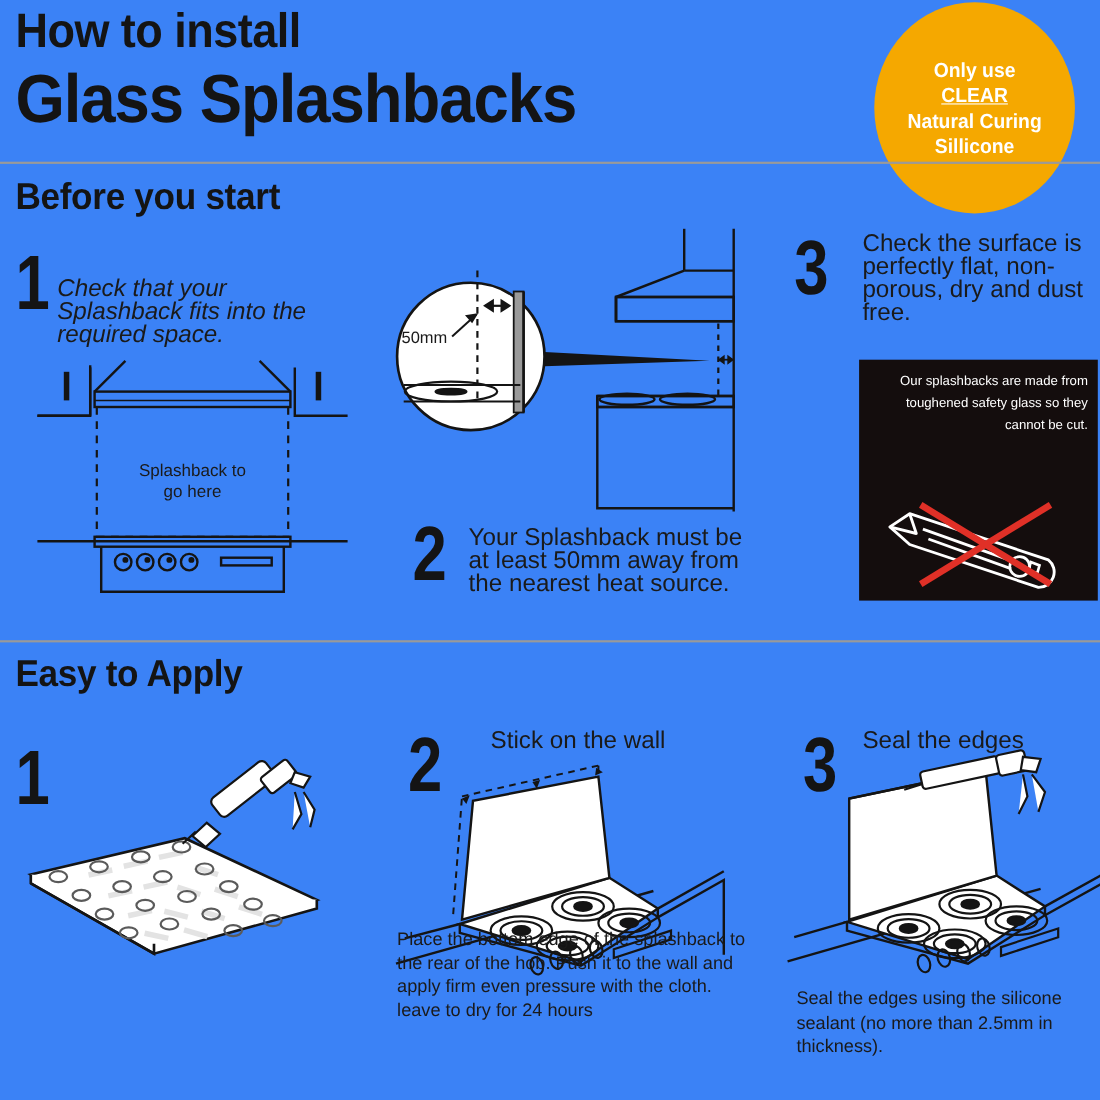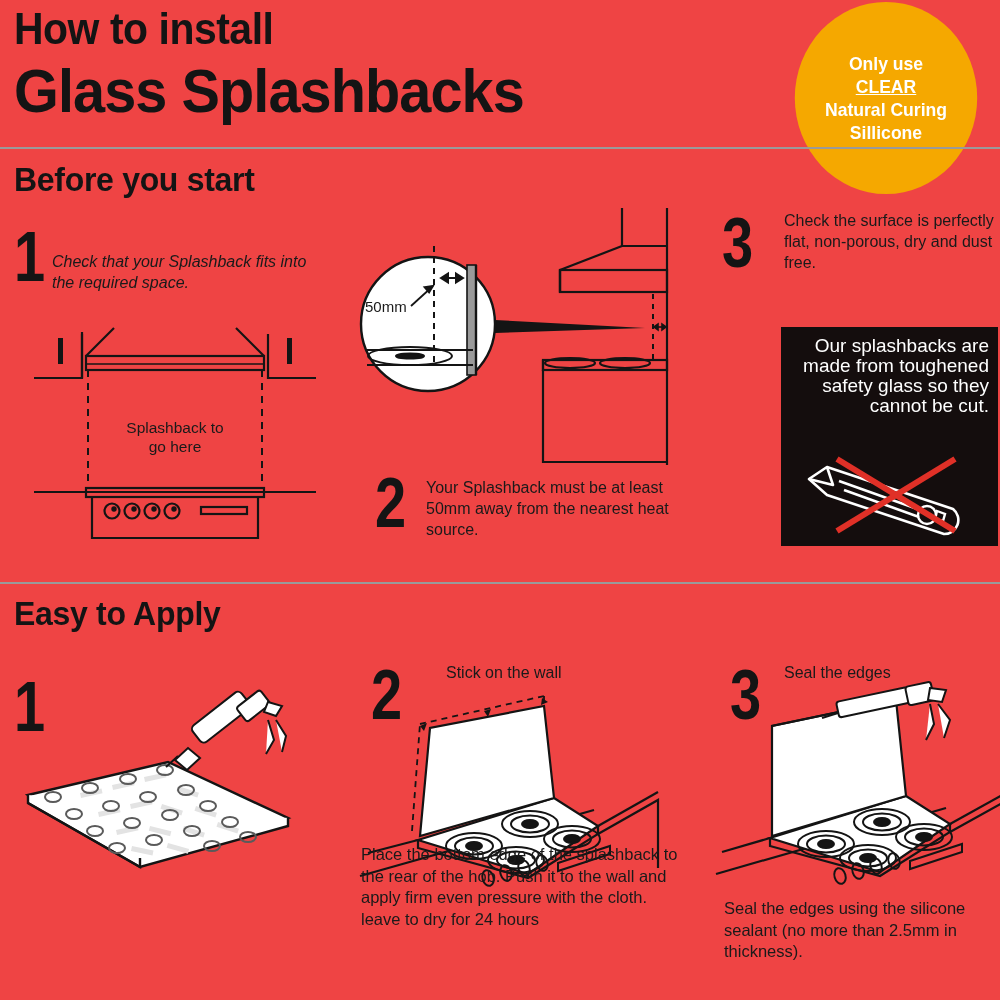--- a/index.html
+++ b/index.html
@@ -4,21 +4,21 @@
 <style>
   html, body {
     margin: 0;
     padding: 0;
     background: #ffffff;
   }
   #page {
     position: relative;
     width: 1000px;
     height: 1000px;
-    background: #ef4444;
+    background: #3b82f6;
     overflow: hidden;
     font-family: "Liberation Sans", sans-serif;
     color: #1a1a1a;
   }
 
   
   .title-line1 {
     position: absolute;
     left: 14px; top: 6px;
     font-size: 44px;
@@ -91,21 +91,21 @@
     position: absolute;
     font-size: 70px;
     font-weight: bold;
     line-height: 70px;
     color: #141414;
     transform: scaleX(0.8);
     transform-origin: left top;
   }
   .steptext {
     position: absolute;
-    font-size: 16px;
+    font-size: 22px;
     line-height: 21px;
     color: #1a1a1a;
   }
   .bodytext {
     position: absolute;
     font-size: 16.5px;
     line-height: 21.5px;
     color: #1a1a1a;
   }
 
@@ -131,21 +131,21 @@
   .warnbox {
     position: absolute;
     left: 781px; top: 327px;
     width: 217px; height: 219px;
     background: #140d0d;
   }
   .warnbox .wtext {
     position: absolute;
     left: 8px; right: 9px; top: 9px;
     color: #ffffff;
-    font-size: 19px;
+    font-size: 12px;
     line-height: 20px;
     text-align: right;
   }
   .warnbox .wicon {
     position: absolute;
     left: 22px; top: 130px;
     width: 180px; height: 80px;
   }
 
   svg { display: block; overflow: visible; }

